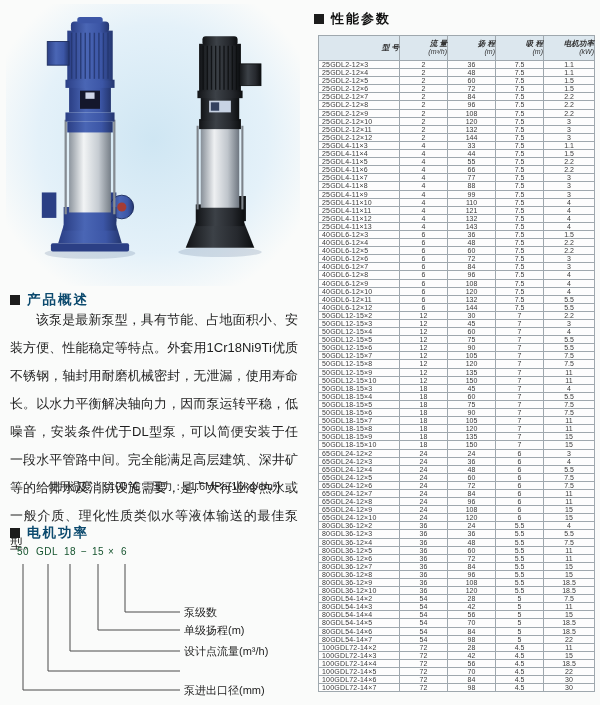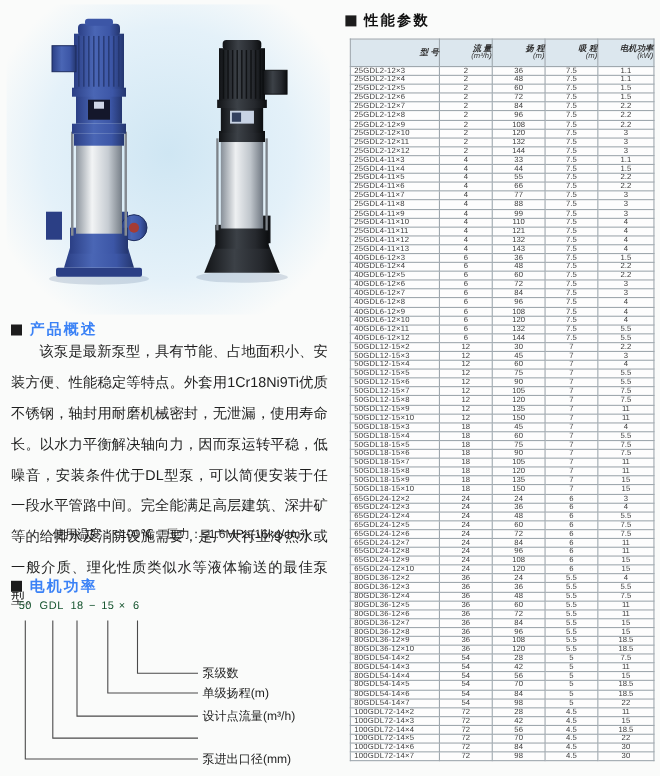--- a/index.html
+++ b/index.html
@@ -22,21 +22,21 @@
   
   .left-col{position:absolute;left:0;top:0;width:306px;height:705px;}
   .photo-area{position:absolute;left:6px;top:4px;width:294px;height:282px;}
   .photo-bg{
     position:absolute;inset:0;
     background:radial-gradient(ellipse at 50% 48%, var(--photo-bg) 0%, #e4f1f9 55%, rgba(255,255,255,0) 82%);
   }
   .pumps{position:absolute;inset:0;display:flex;justify-content:space-evenly;align-items:flex-end;padding-bottom:26px;box-sizing:border-box;}
   .section-head{position:absolute;left:10px;display:flex;align-items:center;gap:7px;}
   .bullet{width:10px;height:10px;background:#1c1c1c;flex:0 0 auto;}
-  .section-head .t{font-size:13.5px;font-weight:bold;letter-spacing:2px;color:#3b82f6;}
+  .section-head .t{font-size:13.5px;font-weight:bold;letter-spacing:2px;color:#0c4a6e;}
   .overview-head{top:291px;}
   .model-head{top:524px;}
   .overview-text{
     position:absolute;left:10px;top:306px;width:288px;
     font-size:13px;line-height:28px;text-align:justify;text-indent:2em;color:#1e1e1e;
   }
   .usage-line{
     position:absolute;left:26px;top:477px;width:288px;
     font-size:11px;line-height:18px;text-indent:2em;color:#1e1e1e;
   }

